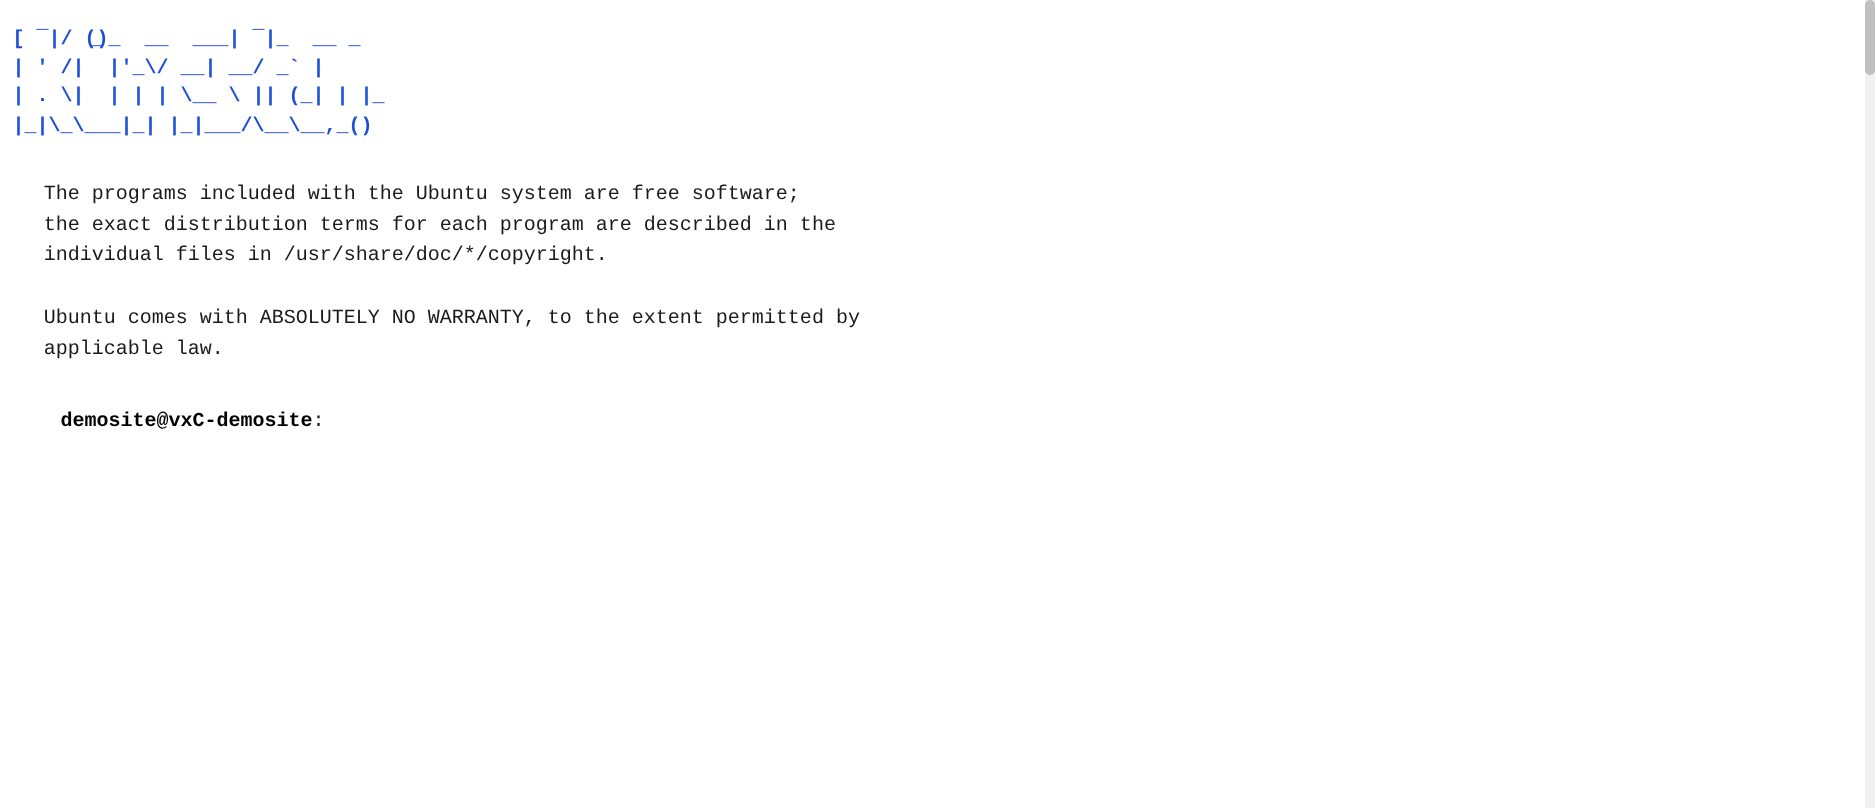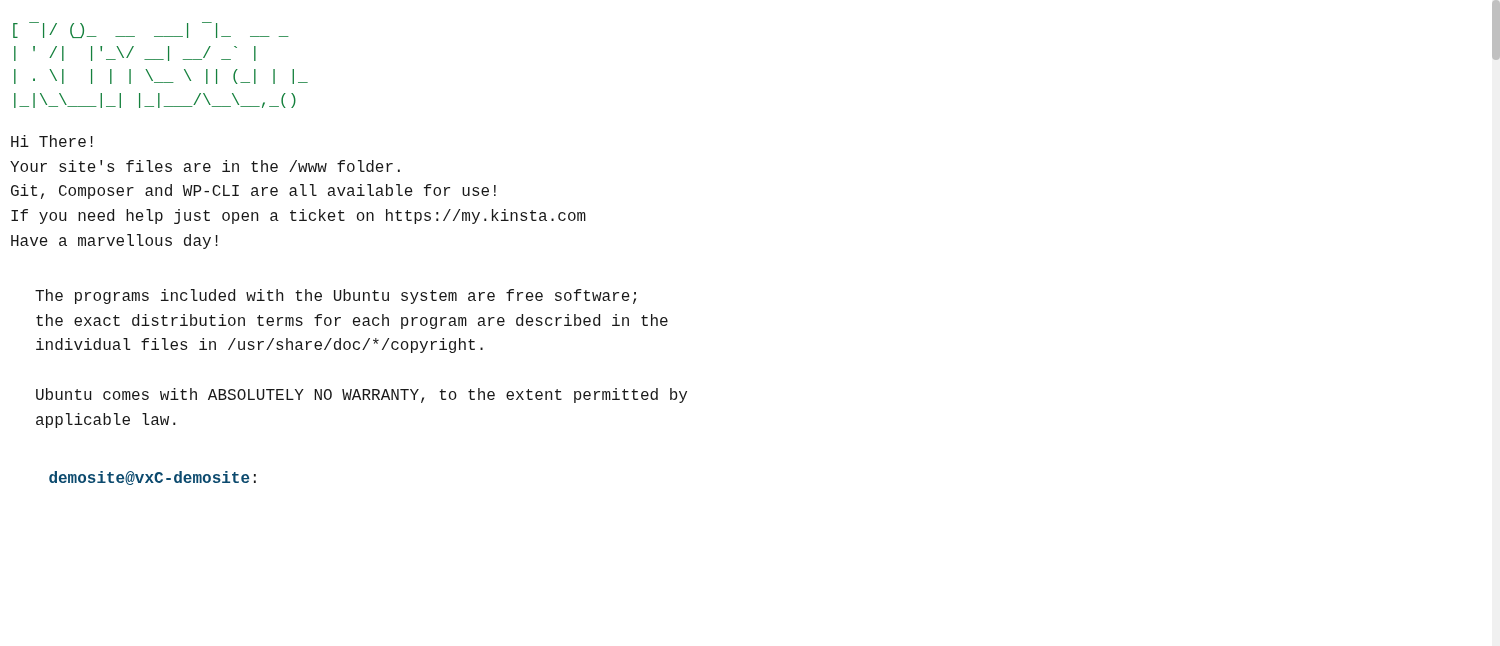--- a/index.html
+++ b/index.html
@@ -16,22 +16,23 @@
       width: 1500px;
       min-height: 646px;
       padding: 20px 16px 20px 10px;
       overflow-x: hidden;
     }
 
     .ascii-art {
       white-space: pre;
       font-size: 16px;
       line-height: 1.45;
-      color: #15803d;
+      color: #1d4ed8;
       margin-bottom: 18px;
+      font-weight: bold;
     }
 
     .message-block {
       white-space: pre;
       line-height: 1.55;
       margin-bottom: 6px;
     }
 
     .legal-block {
       white-space: pre;
@@ -39,21 +40,21 @@
       margin-top: 30px;
       margin-left: 25px;
     }
 
     .prompt-line {
       margin-top: 18px;
       white-space: pre;
     }
 
     .prompt-user {
-      color: #0c4a6e;
+      color: #000000;
       font-weight: bold;
     }
 
     .prompt-colon {
       color: #1a1a1a;
     }
 
     .scrollbar-placeholder {
       position: fixed;
       right: 0;
@@ -79,25 +80,20 @@
   <div class="scrollbar-thumb"></div>
 </div>
 
 <div>
 
   <div class="ascii-art">[ ¯|/ (̲)_  __  ___| ¯|_  __ _
 | ' /|  |'_\/ __| __/ _` |
 | . \|  | | | \__ \ || (_| | |_
 |_|\_\___|_| |_|___/\__\__,_()</div>
 
-  <div class="message-block">Hi There!
-Your site's files are in the /www folder.
-Git, Composer and WP-CLI are all available for use!
-If you need help just open a ticket on https://my.kinsta.com
-Have a marvellous day!</div>
 
   <div class="legal-block">The programs included with the Ubuntu system are free software;
 the exact distribution terms for each program are described in the
 individual files in /usr/share/doc/*/copyright.
 
 Ubuntu comes with ABSOLUTELY NO WARRANTY, to the extent permitted by
 applicable law.</div>
 
   <div class="prompt-line">
     <span class="prompt-user">demosite@vxC-demosite</span><span class="prompt-colon">:</span>

